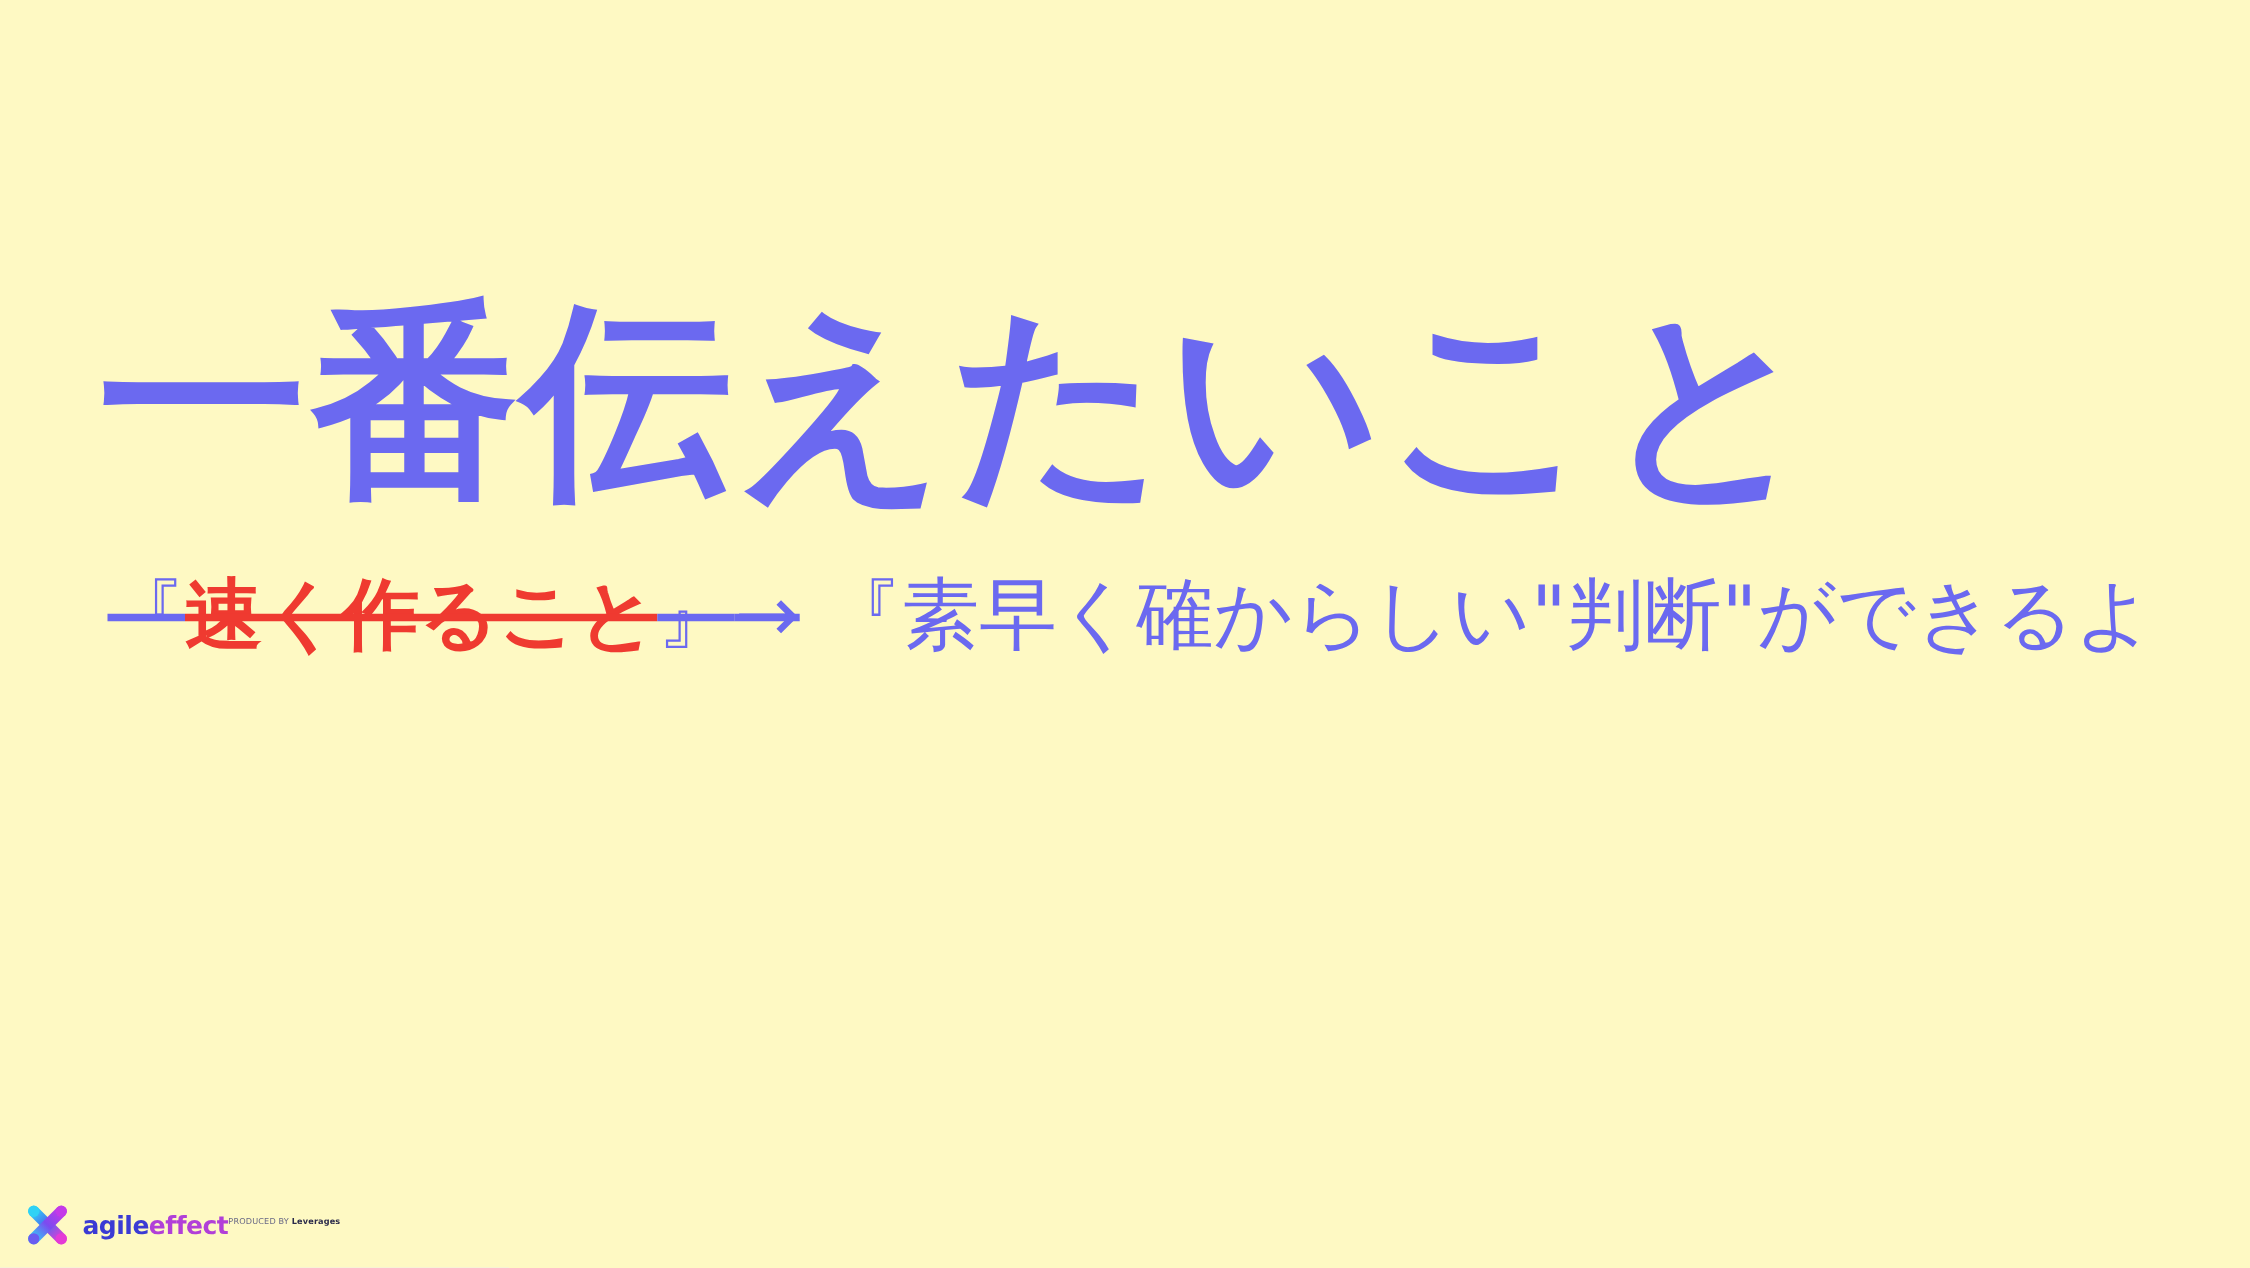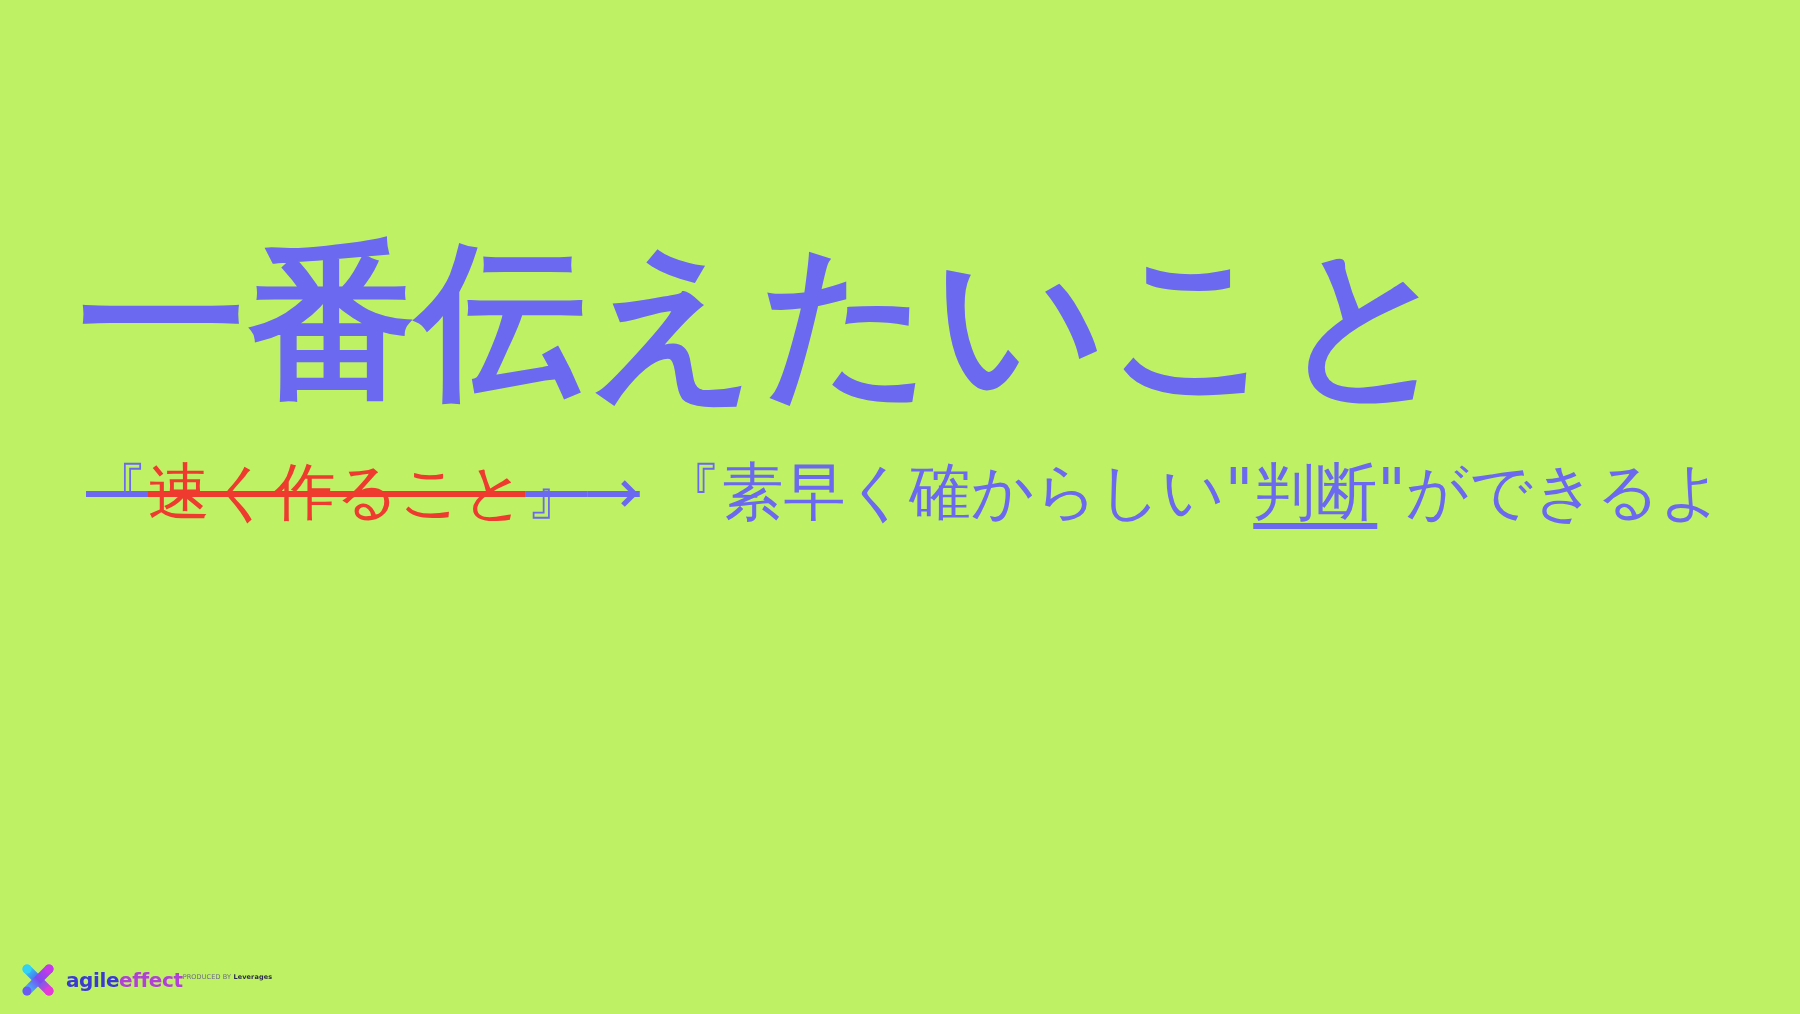--- a/index.html
+++ b/index.html
@@ -12,21 +12,21 @@
 
   body {
     background: #eaecf2;
     font-family: "DejaVu Sans", "Liberation Sans", sans-serif;
     position: relative;
   }
 
   .slide {
     position: absolute;
     inset: 0;
-    background: #bef264;
+    background: #fef9c3;
   }
 
   
   .title {
     position: absolute;
     left: 78px;
     top: 236px;
     font-size: 168px;
     line-height: 1.02;
     font-weight: 700;
@@ -57,24 +57,24 @@
     text-decoration: line-through;
     text-decoration-thickness: 6px;
     text-decoration-color: #6b69f0;
   }
 
   .red {
     color: #ef3a30;
     text-decoration: line-through;
     text-decoration-thickness: 6px;
     text-decoration-color: #ef3a30;
+    font-weight: bold;
   }
 
   .underline {
-    text-decoration: underline;
     text-decoration-thickness: 6px;
     text-underline-offset: 10px;
     text-decoration-color: #6b69f0;
   }
 
   .arrow {
     color: #6b69f0;
   }
 
   

